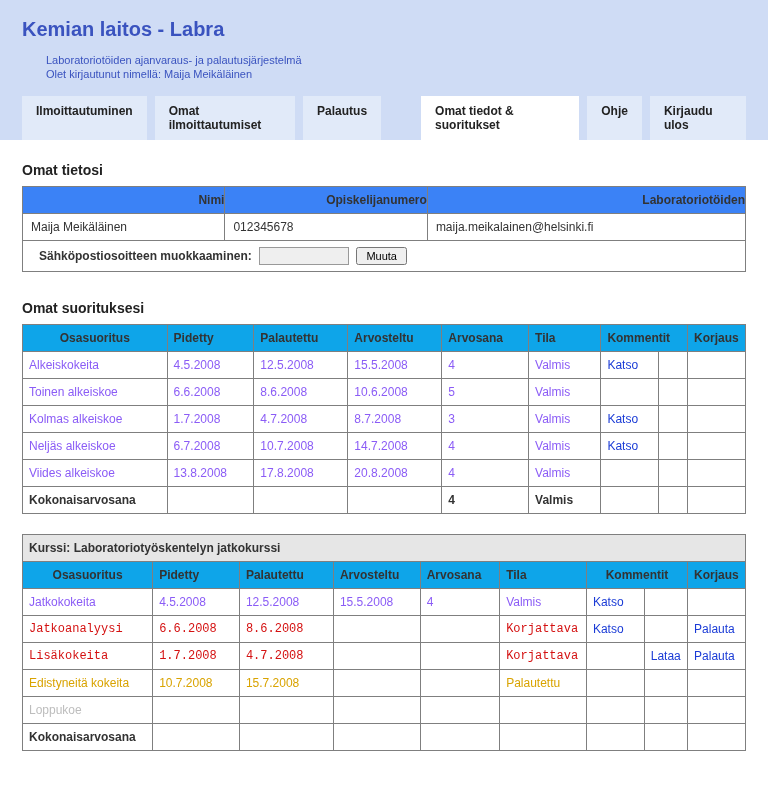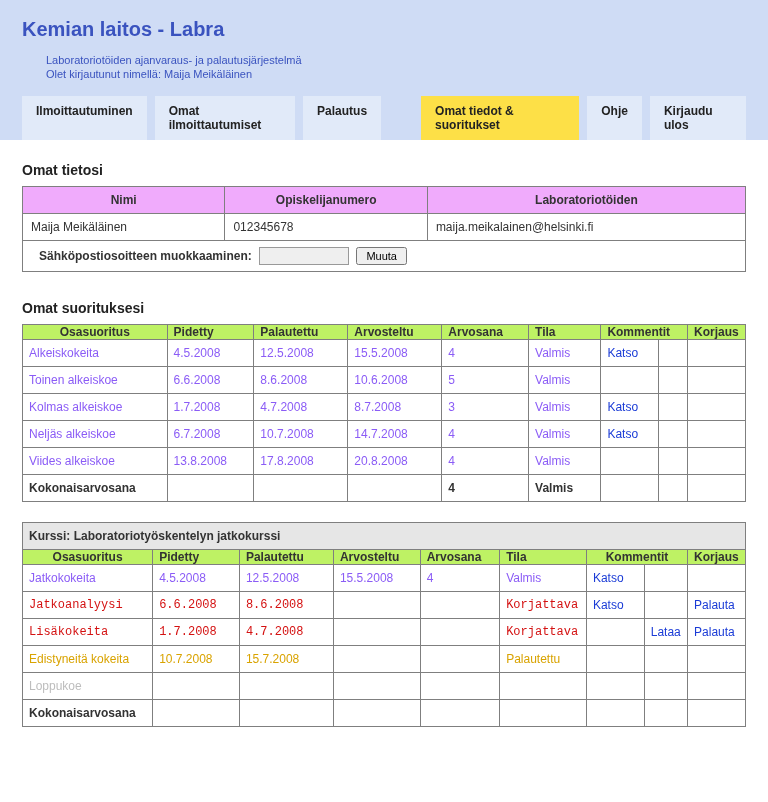--- a/index.html
+++ b/index.html
@@ -38,44 +38,44 @@
   .tab {
     background: #e1eaf9;
     padding: 8px 14px;
     font-size: 12px;
     font-weight: bold;
     color: #222;
     border: none;
     cursor: pointer;
   }
   .tab.active {
-    background: #fde047;
+    background: #ffffff;
     margin-left: 32px;
   }
   .content {
     padding: 22px;
   }
   h3.section {
     font-size: 14px;
     font-weight: bold;
     margin: 0 0 8px 0;
     color: #222;
   }
   .info-table {
     border: 1px solid #7f7f7f;
     border-collapse: collapse;
     width: 100%;
     margin-bottom: 28px;
   }
   .info-table th {
-    background: #f0abfc;
+    background: #3b82f6;
     border: 1px solid #7f7f7f;
     padding: 6px 0;
     font-weight: bold;
-    text-align: center;
+    text-align: right;
     font-size: 12px;
   }
   .info-table td {
     border: 1px solid #7f7f7f;
     padding: 6px 8px;
     text-align: left;
     font-size: 12px;
   }
   .edit-row td {
     padding: 6px 16px;
@@ -103,23 +103,23 @@
   }
   .course-title {
     background: #e6e6e6;
     border: 1px solid #7f7f7f;
     padding: 6px 8px;
     text-align: center;
     font-weight: bold;
     font-size: 12px;
   }
   .course-table th {
-    background: #bef264;
-    border: 1px solid #7f7f7f;
-    padding: 0 6px;
+    background: #0ea5e9;
+    border: 1px solid #7f7f7f;
+    padding: 6px 6px;
     font-weight: bold;
     font-size: 12px;
     text-align: left;
   }
   .course-table td {
     border: 1px solid #7f7f7f;
     padding: 6px 6px;
     text-align: left;
     font-size: 12px;
   }

